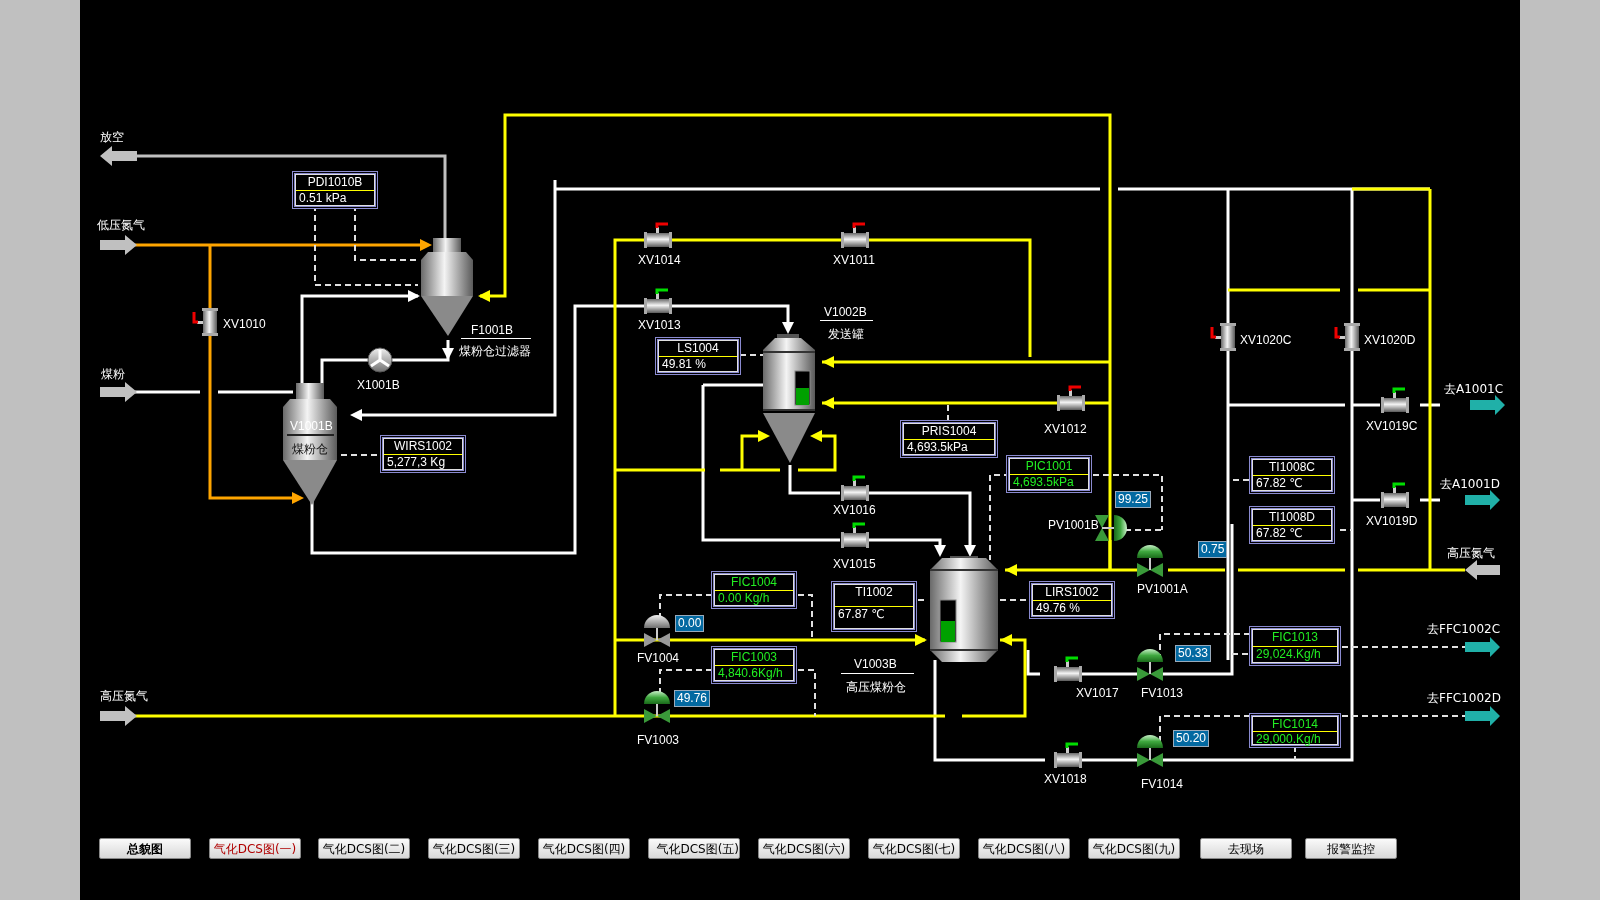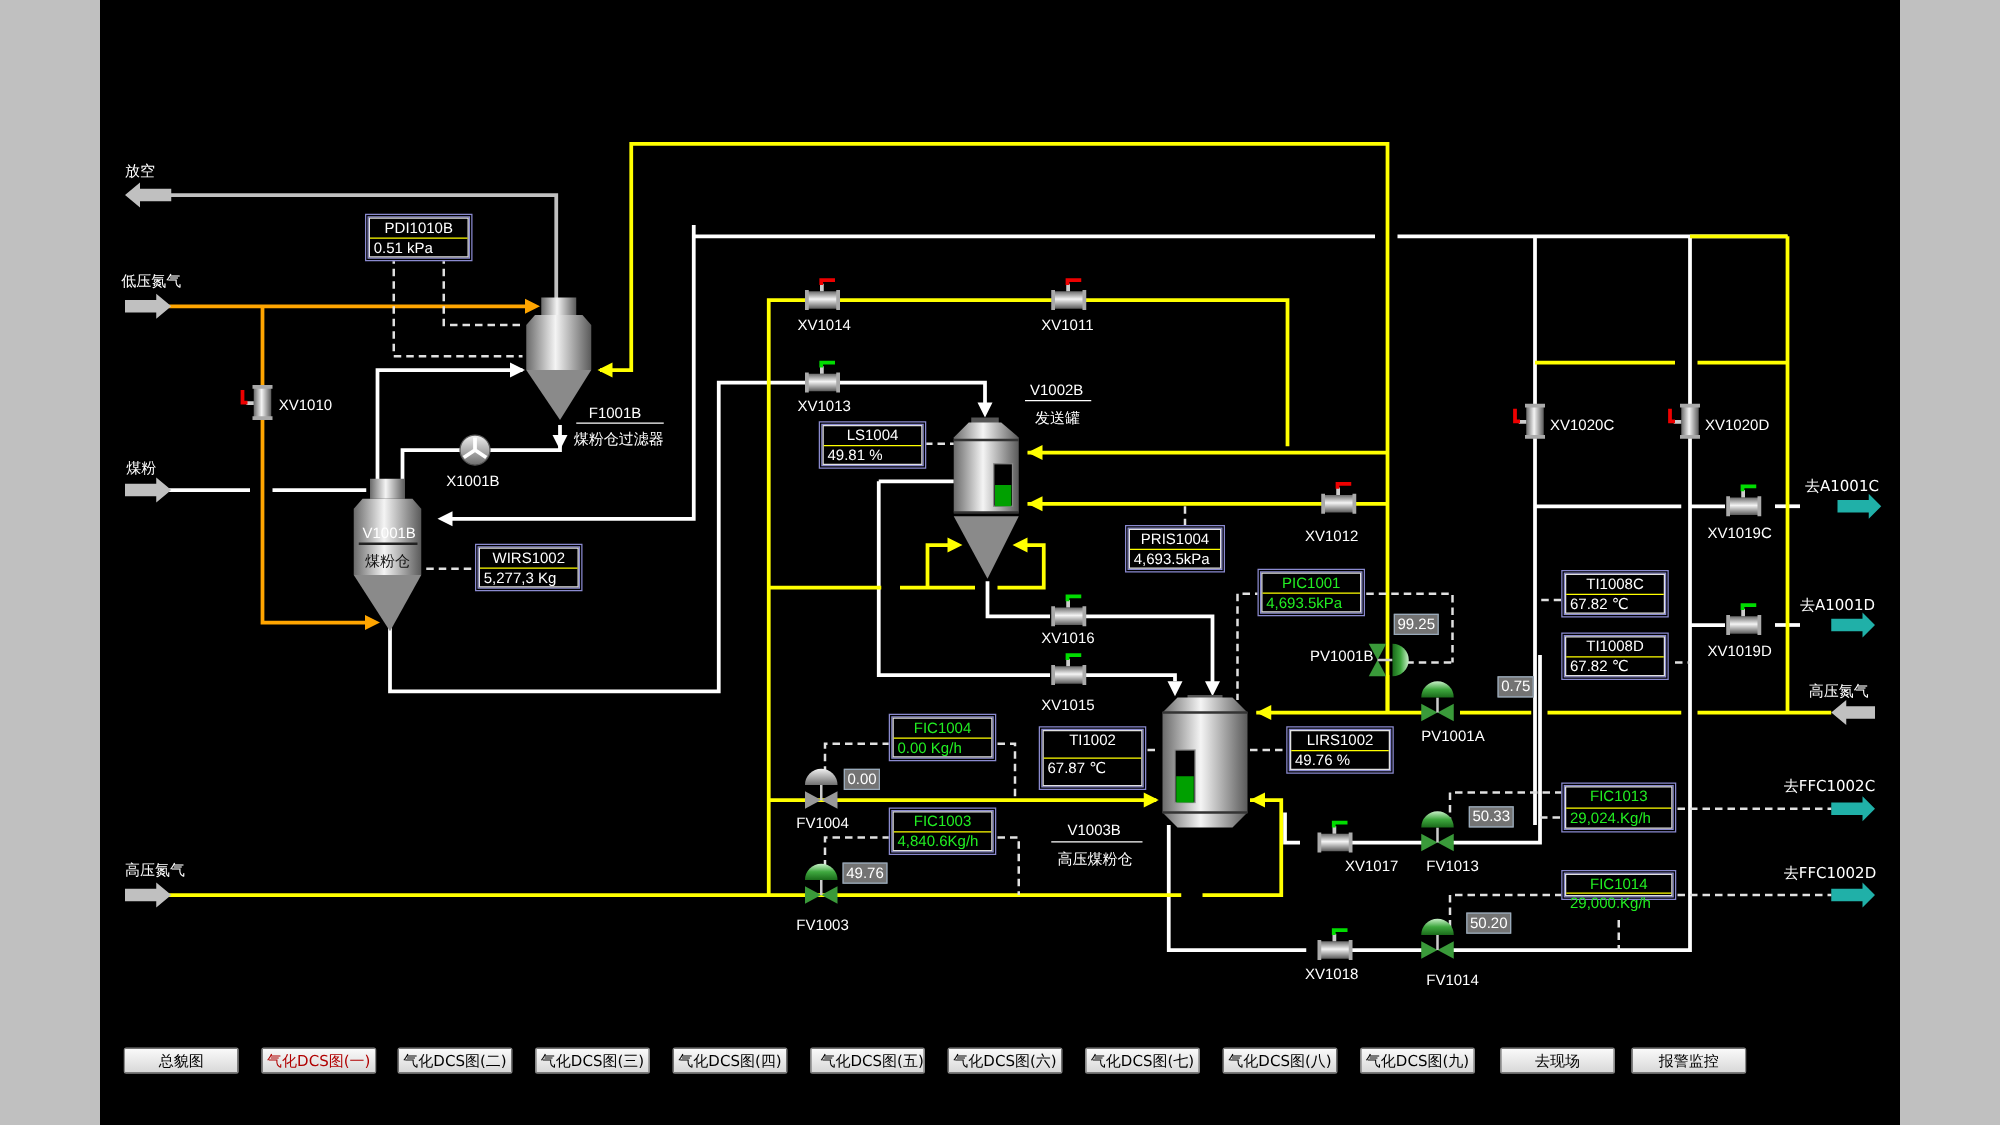--- a/index.html
+++ b/index.html
@@ -6,21 +6,21 @@
   body{width:1600px;height:900px;position:relative;overflow:hidden;font-family:"Liberation Sans","DejaVu Sans",sans-serif;}
   #screen{position:absolute;left:80px;top:0;width:1440px;height:900px;background:#000;}
   #pid{position:absolute;left:0;top:0;width:1600px;height:900px;}
   .lbl{position:absolute;color:#fff;font-size:12px;white-space:nowrap;}
   .cn{font-family:"DejaVu Sans",sans-serif;font-size:12px;}
   .tag{position:absolute;border:3px double #8a8ad0;background:#000;box-sizing:border-box;font-size:12px;line-height:14px;}
   .tag .inner{border:1px solid #e0e0e0;height:100%;box-sizing:border-box;display:flex;flex-direction:column;}
   .tag .t{color:#fff;text-align:center;border-bottom:1px solid #ffff00;flex:1;}
   .tag .v{color:#fff;flex:1;padding-left:3px;}
   .tag.green .t,.tag.green .v{color:#22ee22;}
-  .op{position:absolute;border:1px solid #9ab;color:#fff;font-size:12px;line-height:15px;padding:0 2px;background:#737373;}
+  .op{position:absolute;border:1px solid #9ab;color:#fff;font-size:12px;line-height:15px;padding:0 2px;background:#0369a1;}
   .btn{position:absolute;top:838px;height:21px;width:92px;background:linear-gradient(#fafafa,#d8d8d8);border:1px solid #888;border-radius:2px;font-size:12px;line-height:21px;text-align:center;color:#000;box-sizing:border-box;cursor:pointer;font-family:"DejaVu Sans",sans-serif;}
   .btn.active{color:#b00000;}
   .underline{position:absolute;height:1px;background:#fff;}
 </style>
 </head>
 <body>
 
 <div id="screen"></div>
 
 <svg id="pid" xmlns="http://www.w3.org/2000/svg" width="1600" height="900" viewBox="0 0 1600 900">
@@ -412,21 +412,21 @@
       <div class="t">WIRS1002</div>
       <div class="v">5,277,3 Kg</div>
     </div>
   </div>
 <div class="tag" style="left:655px;top:337px;width:86px;height:38px">
     <div class="inner">
       <div class="t">LS1004</div>
       <div class="v">49.81    %</div>
     </div>
   </div>
-<div class="tag" style="left:900px;top:420px;width:80px;height:38px">
+<div class="tag" style="left:900px;top:420px;width:98px;height:38px">
     <div class="inner">
       <div class="t">PRIS1004</div>
       <div class="v">4,693.5kPa</div>
     </div>
   </div>
 <div class="tag green" style="left:1006px;top:455px;width:86px;height:38px">
     <div class="inner">
       <div class="t">PIC1001</div>
       <div class="v">4,693.5kPa</div>
     </div>
@@ -466,29 +466,29 @@
       <div class="t">TI1008D</div>
       <div class="v">67.82   ℃</div>
     </div>
   </div>
 <div class="tag green" style="left:1249px;top:626px;width:92px;height:40px">
     <div class="inner">
       <div class="t">FIC1013</div>
       <div class="v">29,024.Kg/h</div>
     </div>
   </div>
-<div class="tag green" style="left:1249px;top:696px;width:92px;height:24px">
+<div class="tag green" style="left:1249px;top:713px;width:92px;height:35px">
     <div class="inner">
       <div class="t">FIC1014</div>
       <div class="v">29,000.Kg/h</div>
     </div>
   </div>
 
 <div id="navbar">
-    <div class="btn" style="left: 99px;">总貌图</div>
+    <div class="btn" style="left: 99px; font-weight: bold;">总貌图</div>
     <div class="btn active" style="left: 209px;">气化DCS图(一)</div>
     <div class="btn" style="left: 318px;">气化DCS图(二)</div>
     <div class="btn" style="left: 428px;">气化DCS图(三)</div>
     <div class="btn" style="left: 538px;">气化DCS图(四)</div>
     <div class="btn" style="left: 648px; text-align: right;">气化DCS图(五)</div>
     <div class="btn" style="left: 758px;">气化DCS图(六)</div>
     <div class="btn" style="left: 868px;">气化DCS图(七)</div>
     <div class="btn" style="left: 978px;">气化DCS图(八)</div>
     <div class="btn" style="left: 1088px;">气化DCS图(九)</div>
     <div class="btn" style="left: 1200px;">去现场</div>

